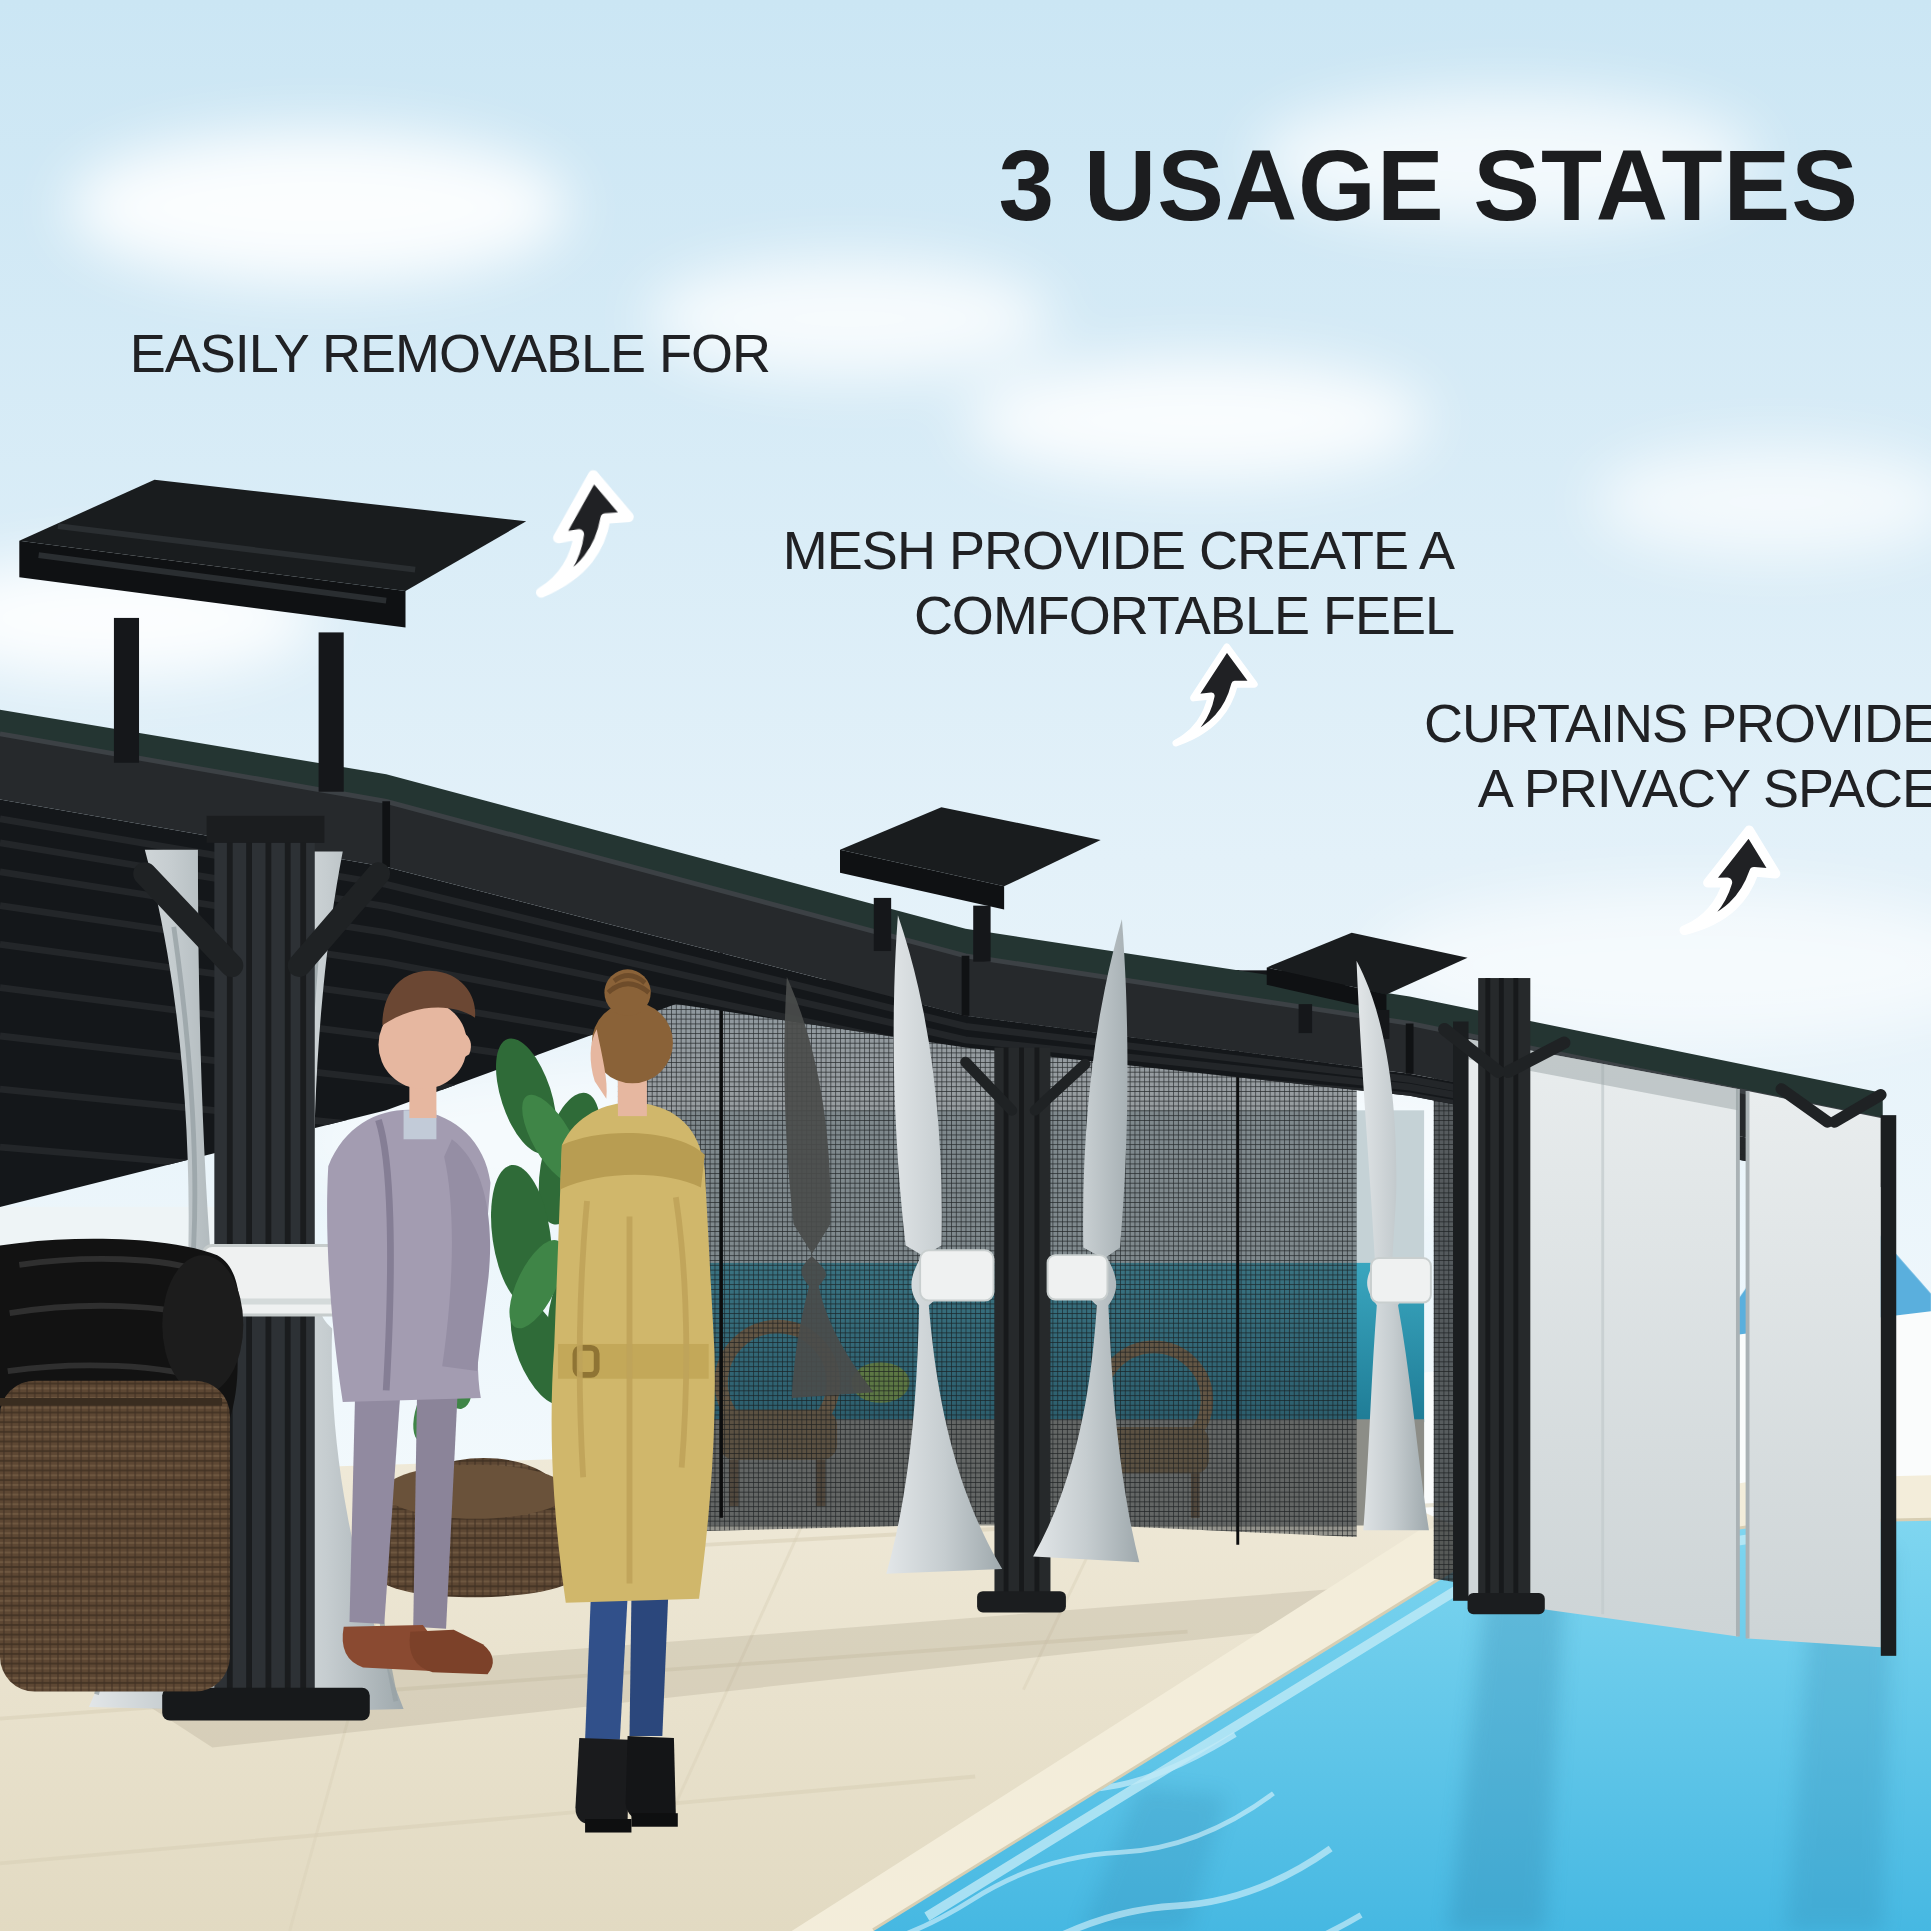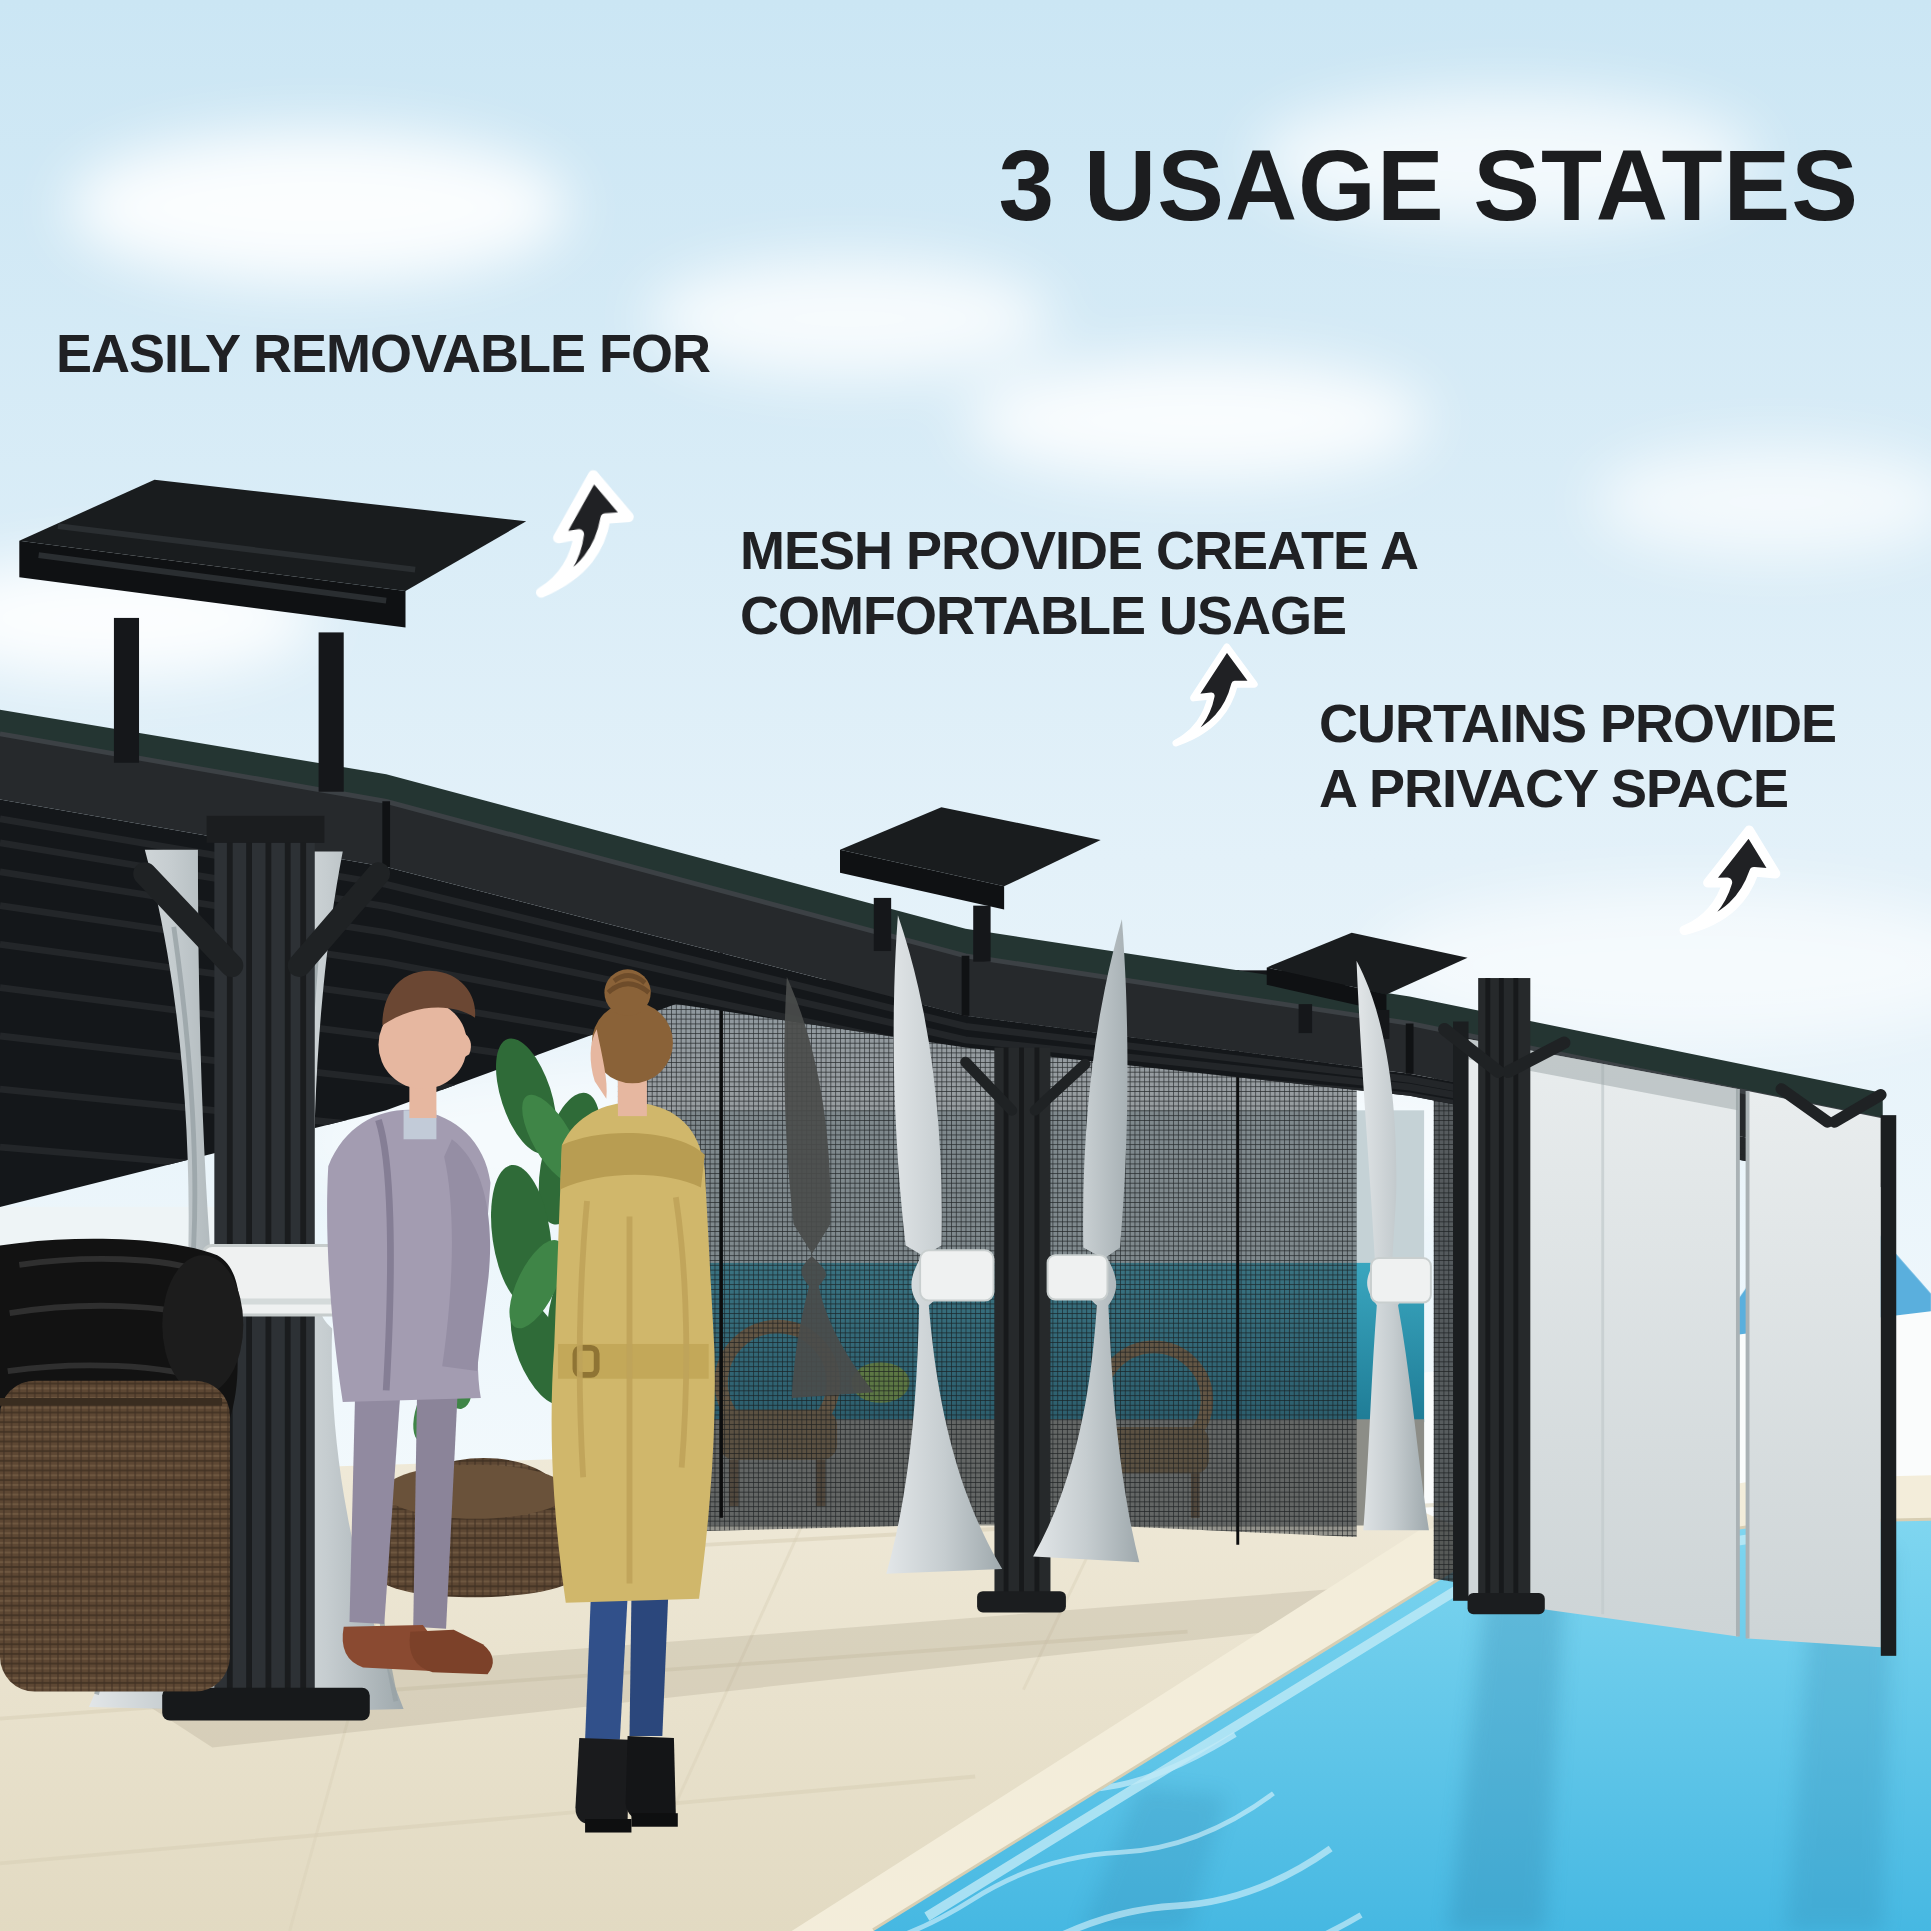--- a/index.html
+++ b/index.html
@@ -1,19 +1,19 @@
 <!DOCTYPE html>
 <html><head>
 <meta charset="utf-8">
 <style>
   html,body{margin:0;padding:0;background:#dfeef7;}
   #stage{position:relative;width:1931px;height:1931px;overflow:hidden;
          font-family:"Liberation Sans","DejaVu Sans",sans-serif;}
   #scene{position:absolute;inset:0;width:100%;height:100%;display:block;}
-  .caption{position:absolute;color:#202124;font-weight:bold;text-align:left;
+  .caption{position:absolute;color:#202124;font-weight:normal;text-align:right;
            line-height:1.2;letter-spacing:-1px;}
   #title{position:absolute;left:893px;top:135px;width:966px;text-align:right;
          color:#1c1d1f;font-weight:bold;font-size:100px;letter-spacing:1px;
          line-height:1;white-space:nowrap;}
   #cap-open-air{left:56px;top:321px;width:714px;font-size:54px;}
   #cap-mesh{left:740px;top:518px;width:714px;font-size:54px;}
   #cap-privacy{left:1319px;top:691px;width:618px;font-size:54px;}
   .arrow{position:absolute;}
   #arrow-1{left:529px;top:469px;width:118px;height:127px;transform:rotate(-4deg);}
   #arrow-2{left:1170px;top:639px;width:98px;height:112px;}
@@ -316,21 +316,21 @@
   </svg>
 
   <div id="title">3 USAGE STATES</div>
 
   <div id="cap-open-air" class="caption">
     <div>EASILY REMOVABLE FOR</div>
   </div>
 
   <div id="cap-mesh" class="caption">
     <div>MESH PROVIDE CREATE A</div>
-    <div>COMFORTABLE USAGE</div>
+    <div>COMFORTABLE FEEL</div>
   </div>
 
   <div id="cap-privacy" class="caption">
     <div>CURTAINS PROVIDE</div>
     <div>A PRIVACY SPACE</div>
   </div>
 
   <div id="arrow-1" class="arrow">
     <svg viewBox="0 0 100 110">
         <path d="M6,104 C26,94 38,76 42,56 L24,58 L58,6 L86,44 L66,44 C60,68 46,90 6,104 Z" fill="#202124" stroke="#ffffff" stroke-width="9" stroke-linejoin="round"></path>

